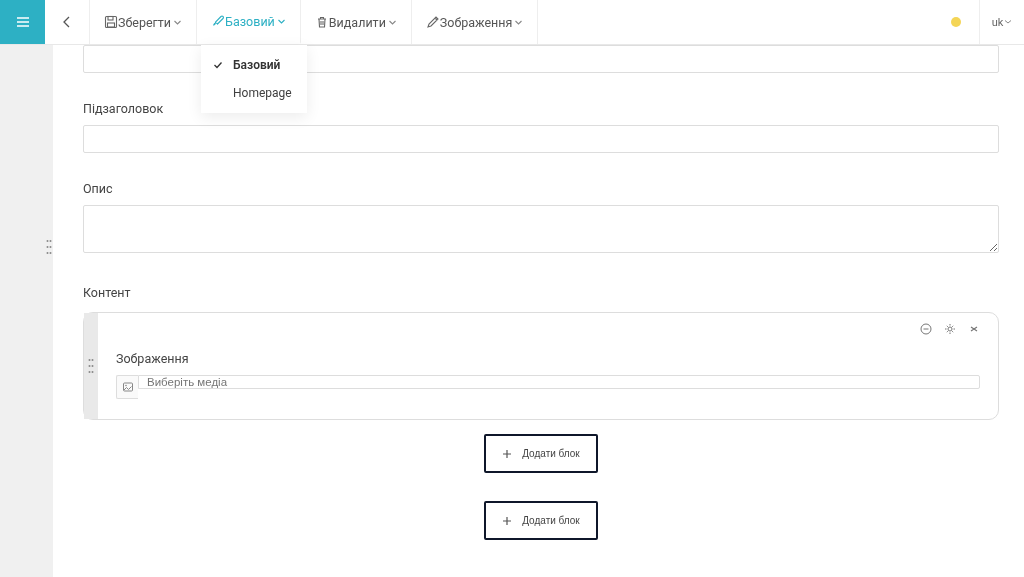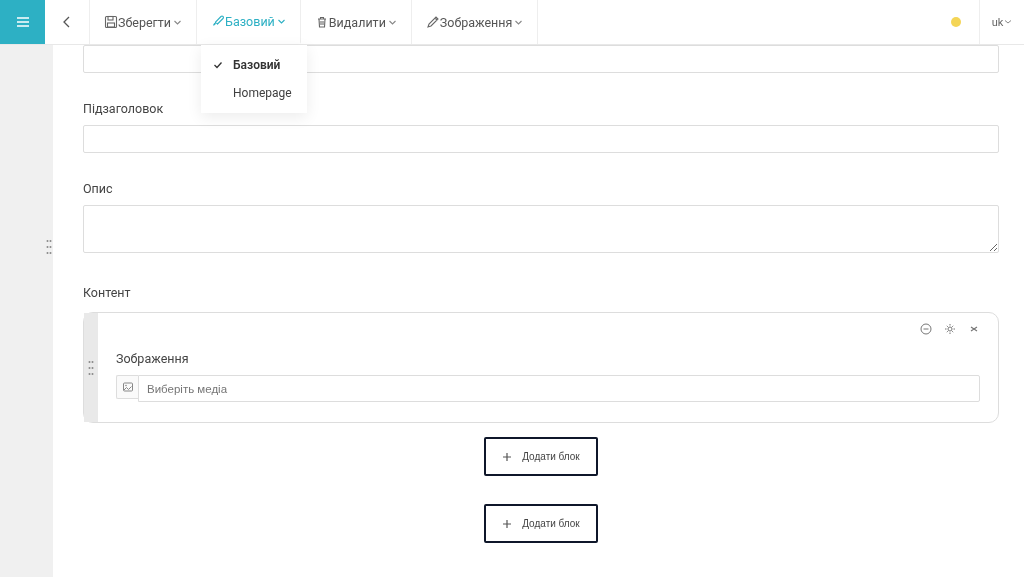--- a/index.html
+++ b/index.html
@@ -36,21 +36,21 @@
 
 .content-block { margin-top: 12px; border: 1px solid #ddd; border-radius: 10px; position: relative; }
 .cb-inner { display: flex; }
 .cb-handle { width: 14px; background: #e9e9e9; display:flex; align-items:center; justify-content:center; cursor: grab; }
 .cb-body { flex: 1; padding: 28px 18px 20px 18px; position: relative; }
 .cb-actions { position: absolute; right: 18px; top: 10px; display: flex; gap: 12px; }
 .cb-actions span { cursor: pointer; display:flex; }
 
 .media-row { display: flex; }
 .media-btn { width: 22px; height: 24px; border: 1px solid #ddd; border-right: none; border-radius: 2px 0 0 2px; display:flex; align-items:center; justify-content:center; cursor:pointer; background:#fafafa; }
-.media-input { flex:1; height: 27px; border: 1px solid #ddd; border-radius: 0 2px 2px 0; padding: 0 8px; font-size: 11.5px; color:#999; }
+.media-input { flex:1; height: 14px; border: 1px solid #ddd; border-radius: 0 2px 2px 0; padding: 0 8px; font-size: 11.5px; color:#999; }
 
 .add-block-row { display:flex; justify-content:center; margin-top: 14px; }
 .add-block-btn { display:flex; align-items:center; gap:10px; border:2px solid #0f172a; background:#fff; padding: 12px 16px; font-size:10px; color:#444; cursor:pointer; border-radius:2px; }
 
 svg { display:block; }
 </style>
 </head>
 <body>
 
 <div class="topbar">

